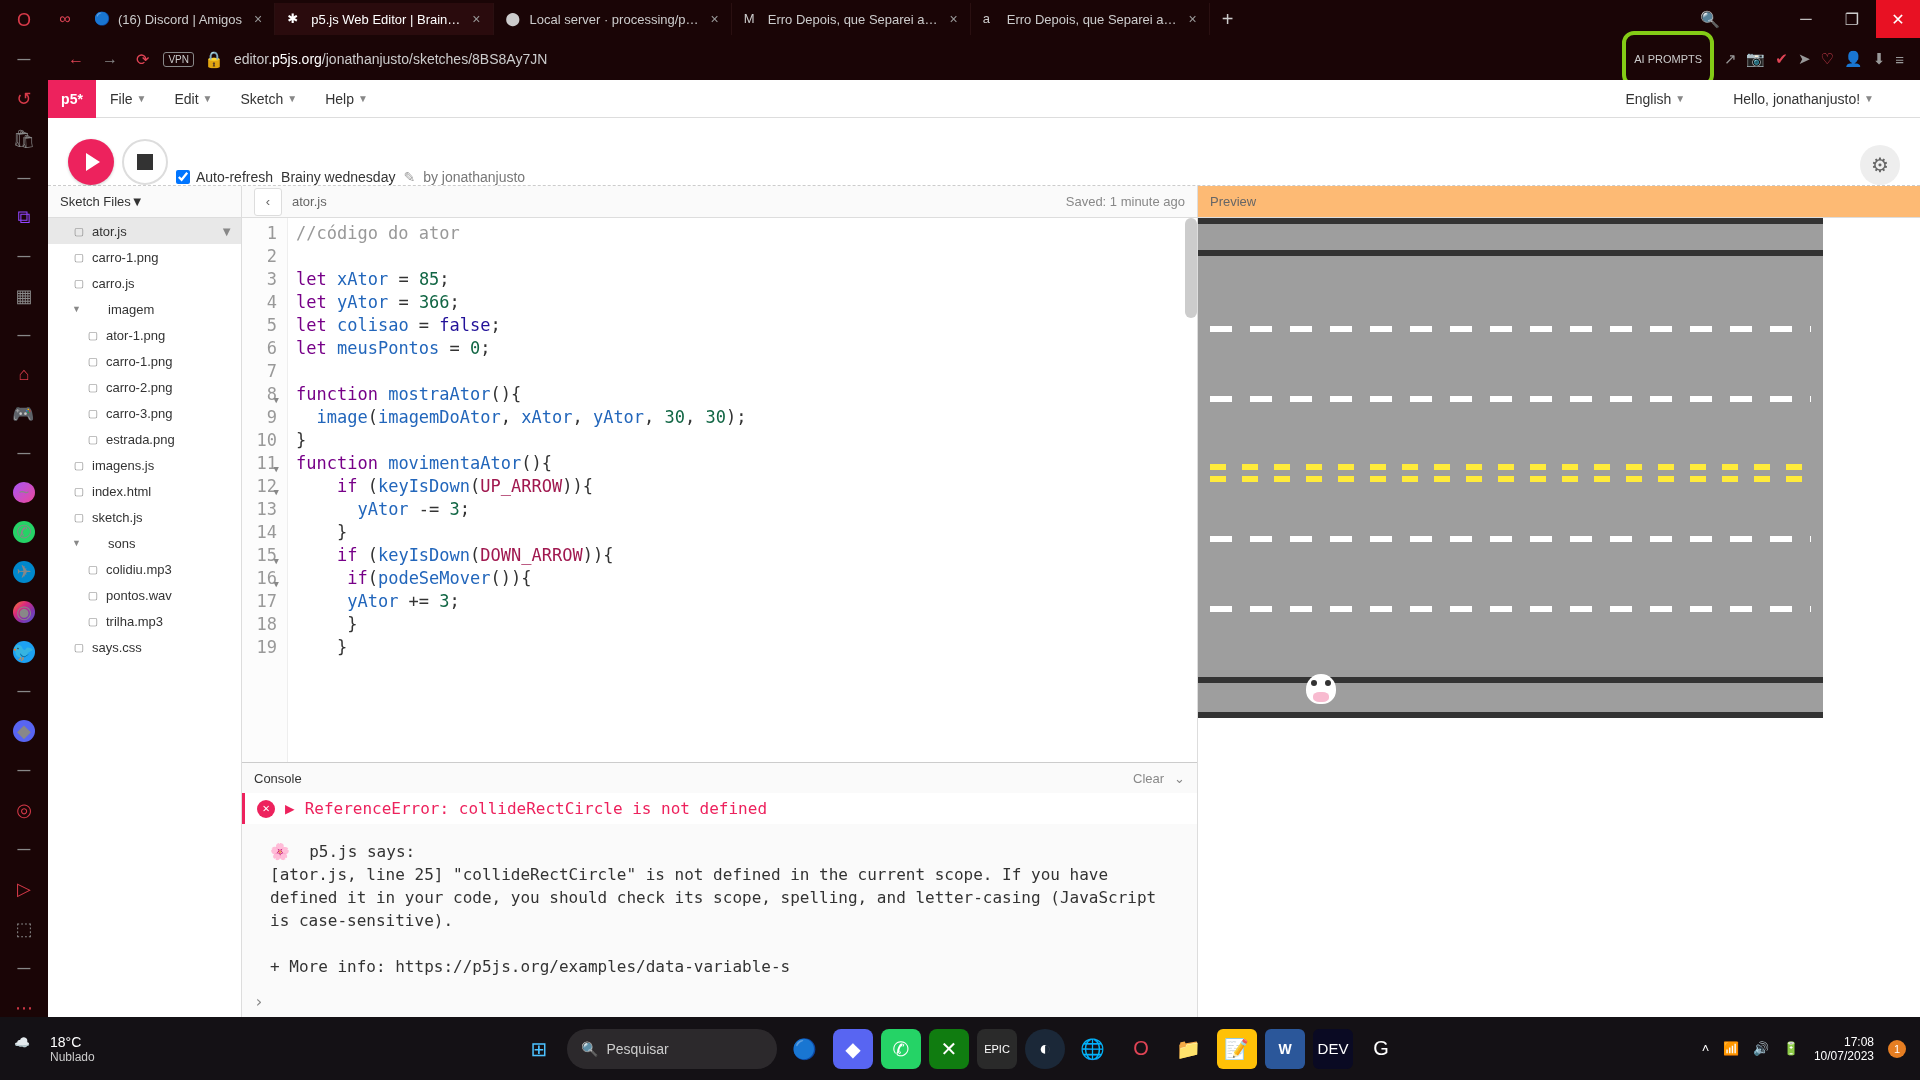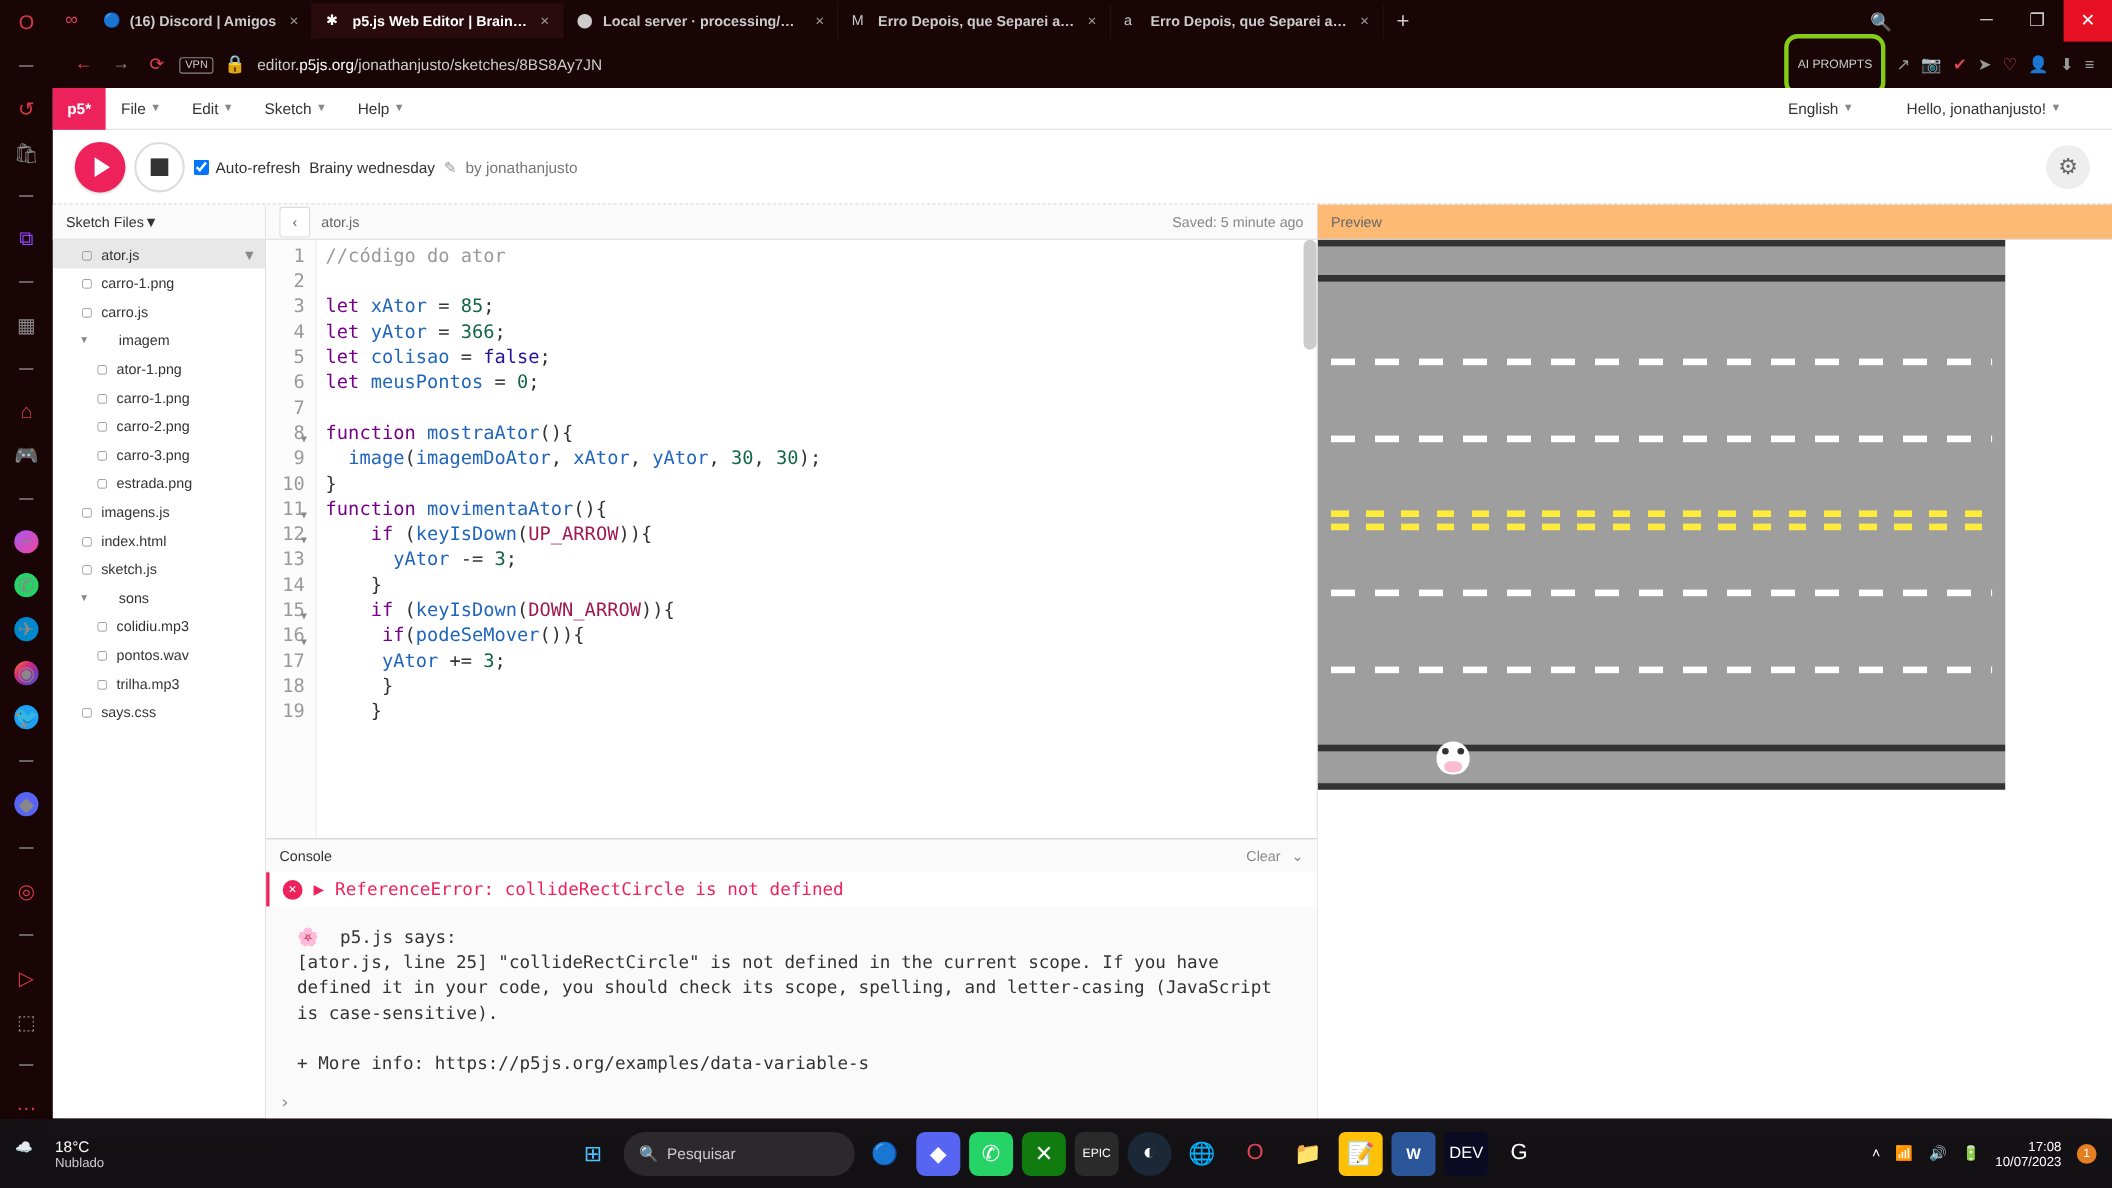--- a/index.html
+++ b/index.html
@@ -15,21 +15,21 @@
 .os-sidebar .ic.ig { background: linear-gradient(135deg,#f58529,#dd2a7b,#8134af,#515bd4); border-radius: 50%; }
 .os-sidebar .ic.tw { background: #1da1f2; border-radius: 50%; }
 .os-sidebar .ic.dc { background: #5865f2; border-radius: 50%; }
 
 
 .titlebar { position: absolute; left: 48px; top: 0; right: 0; height: 38px; background: #1a0506; display: flex; align-items: center; }
 .titlebar .app-ic { width: 34px; height: 34px; display: flex; align-items: center; justify-content: center; color: #e04455; }
 .tab { height: 32px; display: flex; align-items: center; padding: 0 12px; gap: 8px; color: #ccc; font-size: 13px; border-right: 1px solid #2a1011; max-width: 250px; position: relative; }
 .tab.active { background: #2a0b0d; color: #fff; }
 .tab .fav { width: 16px; height: 16px; flex-shrink: 0; }
-.tab .txt { white-space: nowrap; overflow: hidden; text-overflow: ellipsis; font-weight: bold; }
+.tab .txt { white-space: nowrap; overflow: hidden; text-overflow: ellipsis; }
 .tab .x { color: #999; font-size: 14px; margin-left: 4px; }
 .newtab { color: #ccc; font-size: 20px; padding: 0 12px; }
 .winctrl { position: absolute; right: 0; top: 0; display: flex; gap: 2px; }
 .winctrl div { width: 44px; height: 38px; display: flex; align-items: center; justify-content: center; color: #ccc; }
 .winctrl .close { background: #e81123; color: white; }
 .search-ic { position: absolute; right: 200px; top: 10px; color: #999; }
 
 
 .addrbar { position: absolute; left: 48px; top: 38px; right: 0; height: 42px; background: #1a0506; display: flex; align-items: center; padding: 0 16px; gap: 10px; }
 .addrbar .nav { color: #888; font-size: 16px; padding: 4px; }
@@ -44,21 +44,21 @@
 
 
 .app { position: absolute; left: 48px; top: 80px; right: 0; bottom: 63px; background: #fff; }
 
 .menubar { height: 38px; border-bottom: 1px solid #ddd; display: flex; align-items: center; padding: 0 12px 0 0; }
 .p5logo { width: 48px; height: 38px; background: #ed225d; color: #fff; display: flex; align-items: center; justify-content: center; font-size: 14px; font-weight: bold; }
 .menu-item { padding: 0 14px; display: flex; align-items: center; gap: 4px; color: #333; font-size: 14px; cursor: pointer; }
 .menu-item .caret { font-size: 10px; color: #888; }
 .menubar-right { margin-left: auto; display: flex; align-items: center; gap: 20px; padding-right: 20px; }
 
-.toolbar { height: 68px; border-bottom: 1px dashed #ccc; display: flex; align-items: center; padding: 0 20px; gap: 8px; }
+.toolbar { height: 68px; border-bottom: 1px dashed #ccc; display: flex; align-items: flex-end; padding: 0 20px; gap: 8px; }
 .play-btn { width: 46px; height: 46px; border-radius: 50%; background: #ed225d; display: flex; align-items: center; justify-content: center; cursor: pointer; box-shadow: 0 1px 3px rgba(0,0,0,0.2); }
 .play-btn::before { content: ""; border-left: 14px solid #fff; border-top: 9px solid transparent; border-bottom: 9px solid transparent; margin-left: 4px; }
 .stop-btn { width: 46px; height: 46px; border-radius: 50%; background: #fff; border: 2px solid #ddd; display: flex; align-items: center; justify-content: center; cursor: pointer; }
 .stop-btn::before { content: ""; width: 16px; height: 16px; background: #333; }
 .auto-refresh { display: flex; align-items: center; gap: 6px; font-size: 14px; color: #333; }
 .auto-refresh input { width: 14px; height: 14px; }
 .sketch-name-wrap { display: flex; align-items: center; gap: 8px; font-size: 14px; color: #333; }
 .pencil { color: #999; }
 .by-author { color: #777; }
 .gear { margin-left: auto; width: 40px; height: 40px; border-radius: 50%; background: #eee; display: flex; align-items: center; justify-content: center; font-size: 20px; color: #666; cursor: pointer; }
@@ -352,21 +352,21 @@
             <span class="fic">▢</span>
             <span>says.css</span>
           </div>
         </div>
     </div>
 
     <div class="editor-panel">
       <div class="editor-header">
         <div class="collapse-btn">‹</div>
         <span>ator.js</span>
-        <span class="saved">Saved: 5 minute ago</span>
+        <span class="saved">Saved: 1 minute ago</span>
       </div>
       <div class="code-area">
         <div class="gutter" id="gutter">
             <div class="ln">1</div>
             <div class="ln">2</div>
             <div class="ln">3</div>
             <div class="ln">4</div>
             <div class="ln">5</div>
             <div class="ln">6</div>
             <div class="ln">7</div>

